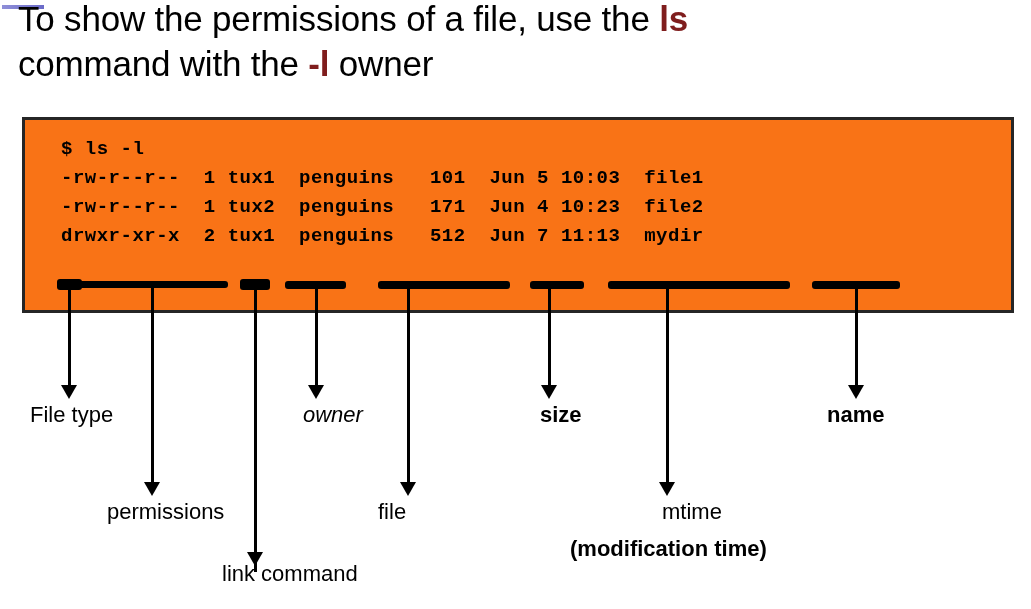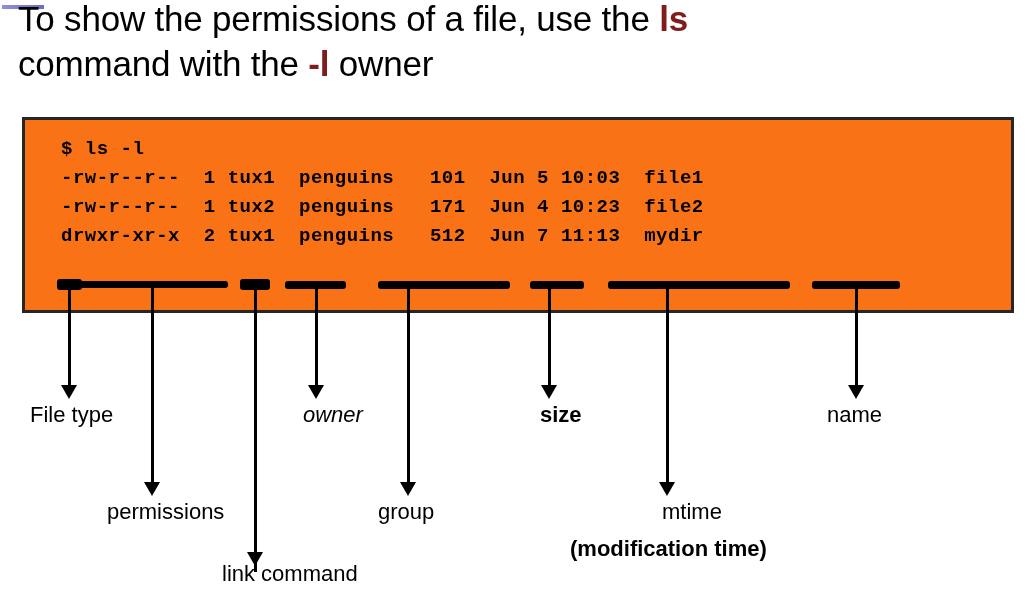--- a/index.html
+++ b/index.html
@@ -137,20 +137,20 @@
 <div class="arrow-head" style="left:247px; top:552px;"></div>
 <div class="arrow-head" style="left:308px; top:385px;"></div>
 <div class="arrow-head" style="left:400px; top:482px;"></div>
 <div class="arrow-head" style="left:541px; top:385px;"></div>
 <div class="arrow-head" style="left:659px; top:482px;"></div>
 <div class="arrow-head" style="left:848px; top:385px;"></div>
 
 <div class="caption" style="left:6px;   top:400px;">File type</div>
 <div class="caption" style="left:279px; top:400px;font-style:italic;">owner</div>
 <div class="caption" style="left:516px; top:400px;font-weight:bold;">size</div>
-<div class="caption" style="left:803px; top:400px;">name</div>
+<div class="caption" style="left:803px; top:400px;font-weight:bold;">name</div>
 
 <div class="caption" style="left:83px;  top:497px;">permissions</div>
-<div class="caption" style="left:354px; top:497px;">group</div>
+<div class="caption" style="left:354px; top:497px;">file</div>
 <div class="caption" style="left:638px; top:497px;">mtime</div>
 
 <div class="caption" style="left:198px; top:559px;">link command</div>
 <div class="caption" style="left:546px; top:534px;font-weight:bold;">(modification time)</div>
 
 </body></html>

